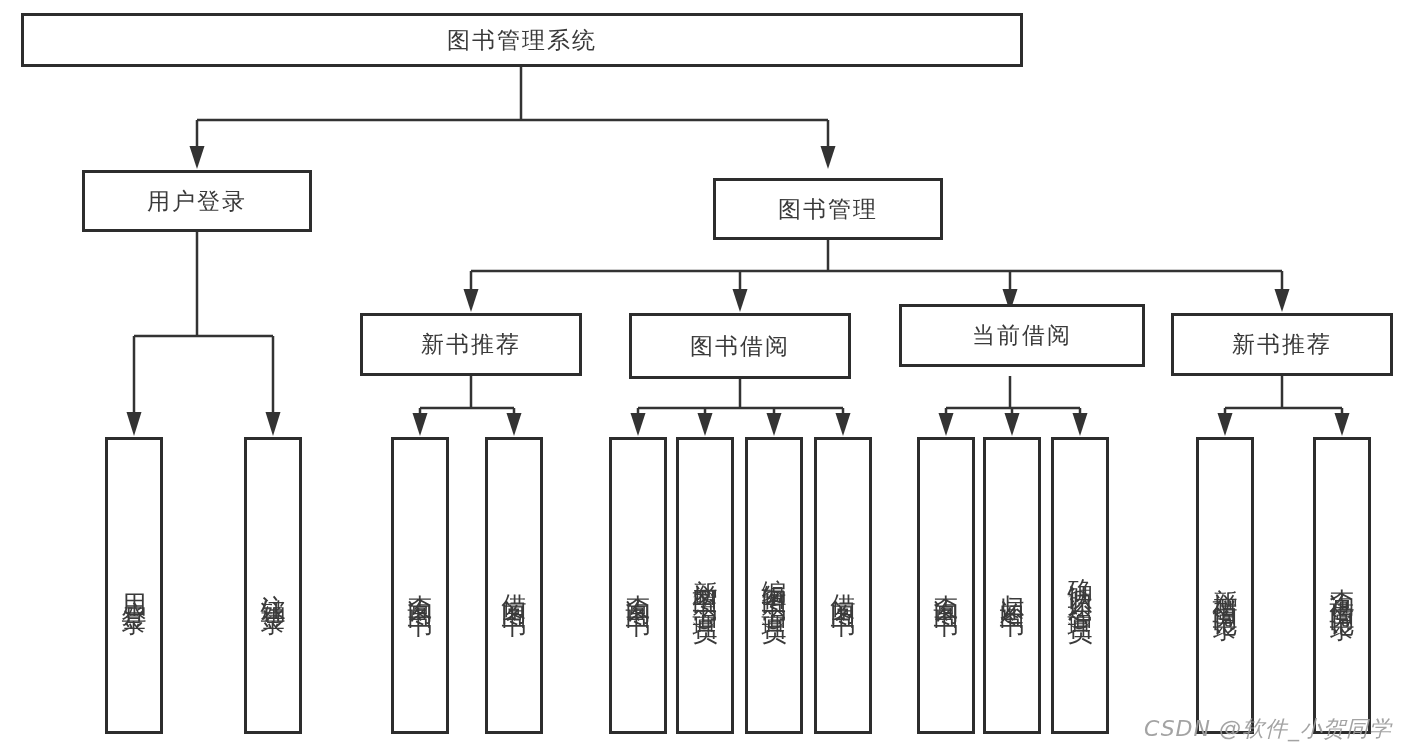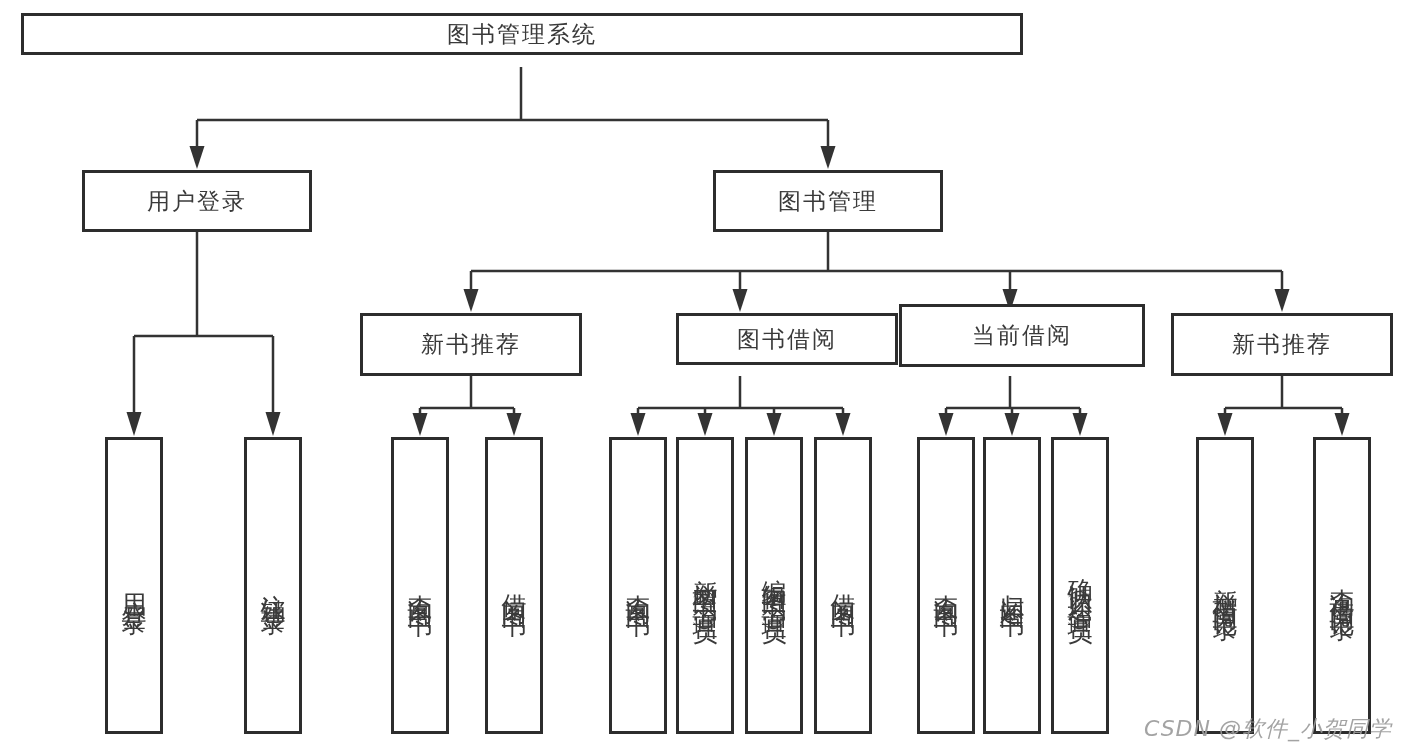--- a/index.html
+++ b/index.html
@@ -118,35 +118,35 @@
       <polygon points="766.5,413 781.5,413 774,436"></polygon>
       <polygon points="835.5,413 850.5,413 843,436"></polygon>
       <polygon points="938.5,413 953.5,413 946,436"></polygon>
       <polygon points="1004.5,413 1019.5,413 1012,436"></polygon>
       <polygon points="1072.5,413 1087.5,413 1080,436"></polygon>
       <polygon points="1217.5,413 1232.5,413 1225,436"></polygon>
       <polygon points="1334.5,413 1349.5,413 1342,436"></polygon>
     </g>
   </svg>
 
-  <div class="box" style="left:21px; top:13px; width:1002px; height:42px;">
+  <div class="box" style="left:21px; top:13px; width:1002px; height:54px;">
     <span>图书管理系统</span>
   </div>
 
   <div class="box" style="left:82px; top:170px; width:230px; height:62px;">
     <span>用户登录</span>
   </div>
-  <div class="box" style="left:713px; top:170px; width:230px; height:62px;font-family:Liberation Mono, monospace;">
+  <div class="box" style="left:713px; top:178px; width:230px; height:62px;font-family:Liberation Mono, monospace;">
     <span>图书管理</span>
   </div>
 
   <div class="box" style="left:360px; top:313px; width:222px; height:63px;">
     <span>新书推荐</span>
   </div>
-  <div class="box" style="left:629px; top:313px; width:222px; height:52px;margin-left:47px;">
+  <div class="box" style="left:629px; top:313px; width:222px; height:66px;">
     <span>图书借阅</span>
   </div>
   <div class="box" style="left:899px; top:304px; width:246px; height:63px;">
     <span>当前借阅</span>
   </div>
   <div class="box" style="left:1171px; top:313px; width:222px; height:63px;">
     <span>新书推荐</span>
   </div>
 
   <div class="box leaf" style="left:105px; top:437px; width:58px; height:297px;">

